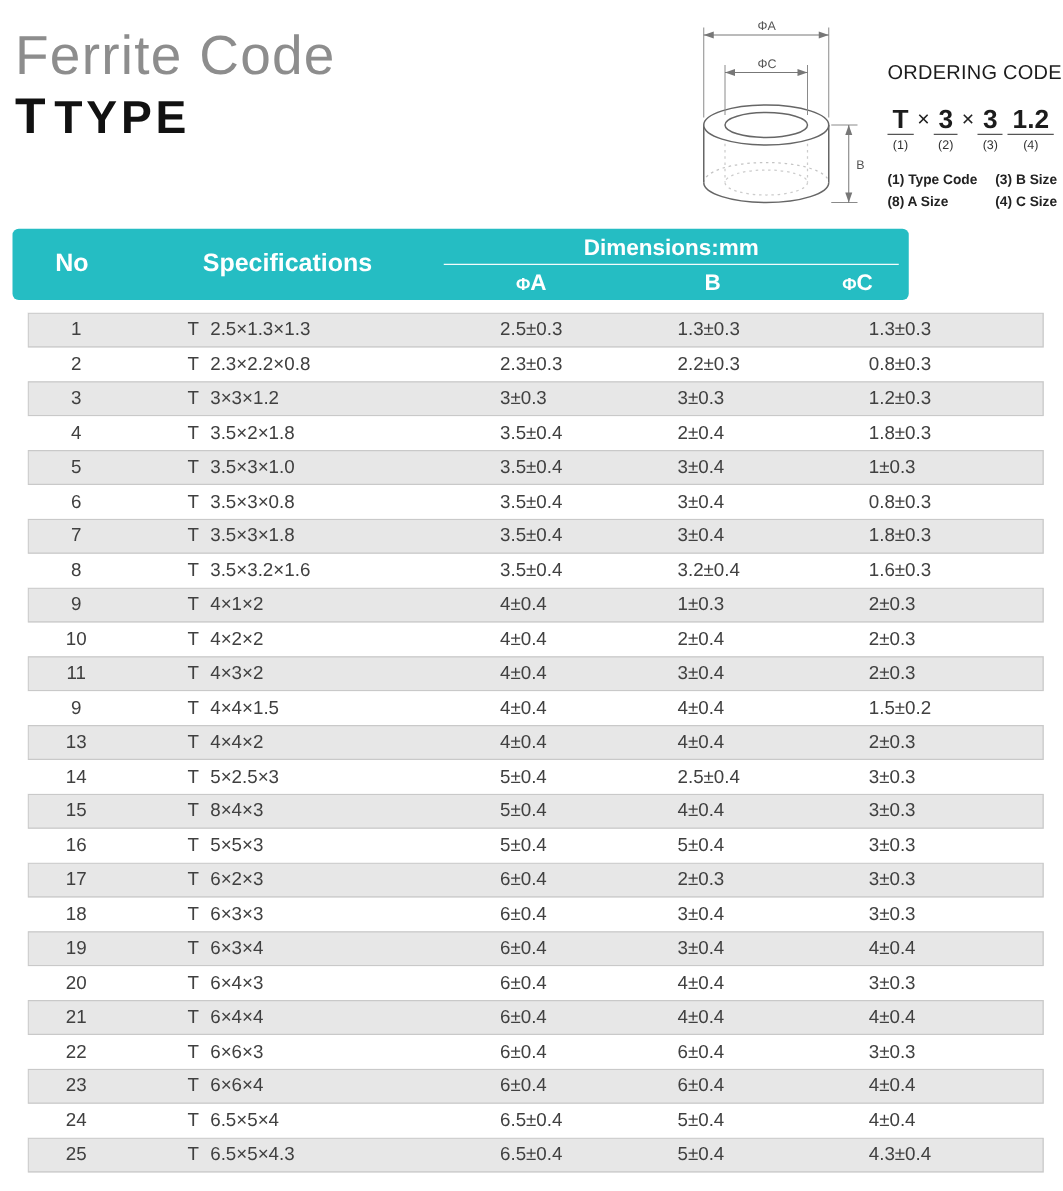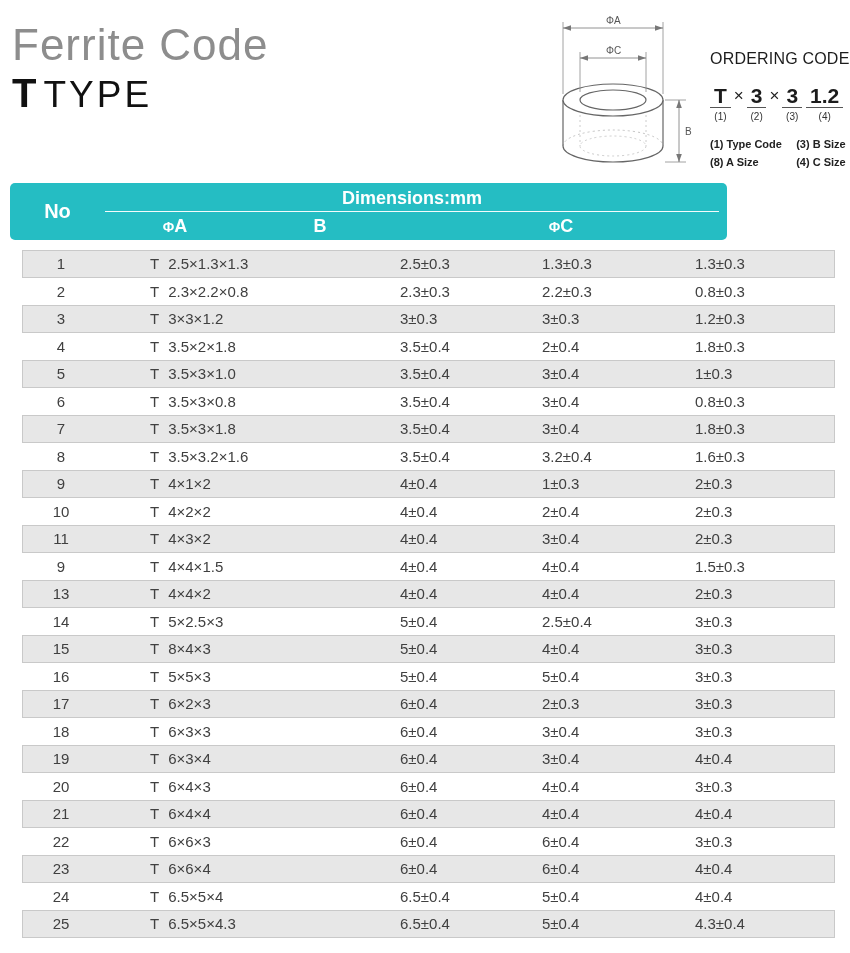--- a/index.html
+++ b/index.html
@@ -12,21 +12,21 @@
   html,body{background:#fff}
   body{font-family:"Liberation Sans",sans-serif;}
   .page{position:relative;width:850px;height:953px;background:#fff;overflow:hidden}
 
   
   .title-block{position:absolute;left:12px;top:22px}
   .main-title{font-size:44px;font-weight:400;color:#8d8d8d;letter-spacing:1px;line-height:1.05}
   .sub-title{margin-top:13px;font-size:26px;font-weight:600;color:#191919;letter-spacing:0.5px}
   .type-title{margin-top:3px;color:#111;letter-spacing:1px}
   .type-title .t-letter{font-size:40px;font-weight:900}
-  .type-title .t-word{font-size:37px;font-weight:400;margin-left:6px;letter-spacing:3px}
+  .type-title .t-word{font-size:37px;font-weight:700;margin-left:6px;letter-spacing:3px}
 
   
   .core-diagram{position:absolute;left:545px;top:12px}
 
   
   .ordering{position:absolute;left:710px;top:50px;width:138px;color:#1c1c1c}
   .ordering-heading{font-size:16px;font-weight:400;letter-spacing:0.2px;white-space:nowrap}
   .code-row{display:flex;align-items:flex-start;margin-top:16px}
   .code-part{display:flex;flex-direction:column;align-items:center}
   .code-part .code{font-size:21px;font-weight:600;border-bottom:1.5px solid #555;padding:0 4px;min-width:18px;text-align:center;line-height:1.1}
@@ -133,20 +133,21 @@
     <div class="legend">
       <span>(1) Type Code</span>
       <span>(3) B Size</span>
       <span>(8) A Size</span>
       <span>(4) C Size</span>
     </div>
   </div>
 
   <div class="thead">
     <div class="th-no">No</div>
+    <div class="th-spec">Specifications</div>
     <div class="th-dims">
       <div class="dims-title">Dimensions:mm</div>
       <div class="dims-cols">
         <div class="dims-col c1"><span class="phi">Φ</span><span class="letter">A</span></div>
         <div class="dims-col c2"><span class="phi"></span><span class="letter">B</span></div>
         <div class="dims-col c3"><span class="phi">Φ</span><span class="letter">C</span></div>
       </div>
     </div>
   </div>
 
@@ -262,21 +263,21 @@
       <div class="cell-c">2±0.3</div>
     </div>
       <div class="trow">
       <div class="cell-no">9</div>
       <div class="cell-spec">
         <span class="spec-type">T</span>
         <span class="spec-size">4×4×1.5</span>
       </div>
       <div class="cell-a">4±0.4</div>
       <div class="cell-b">4±0.4</div>
-      <div class="cell-c">1.5±0.3</div>
+      <div class="cell-c">1.5±0.2</div>
     </div>
       <div class="trow stripe">
       <div class="cell-no">13</div>
       <div class="cell-spec">
         <span class="spec-type">T</span>
         <span class="spec-size">4×4×2</span>
       </div>
       <div class="cell-a">4±0.4</div>
       <div class="cell-b">4±0.4</div>
       <div class="cell-c">2±0.3</div>

